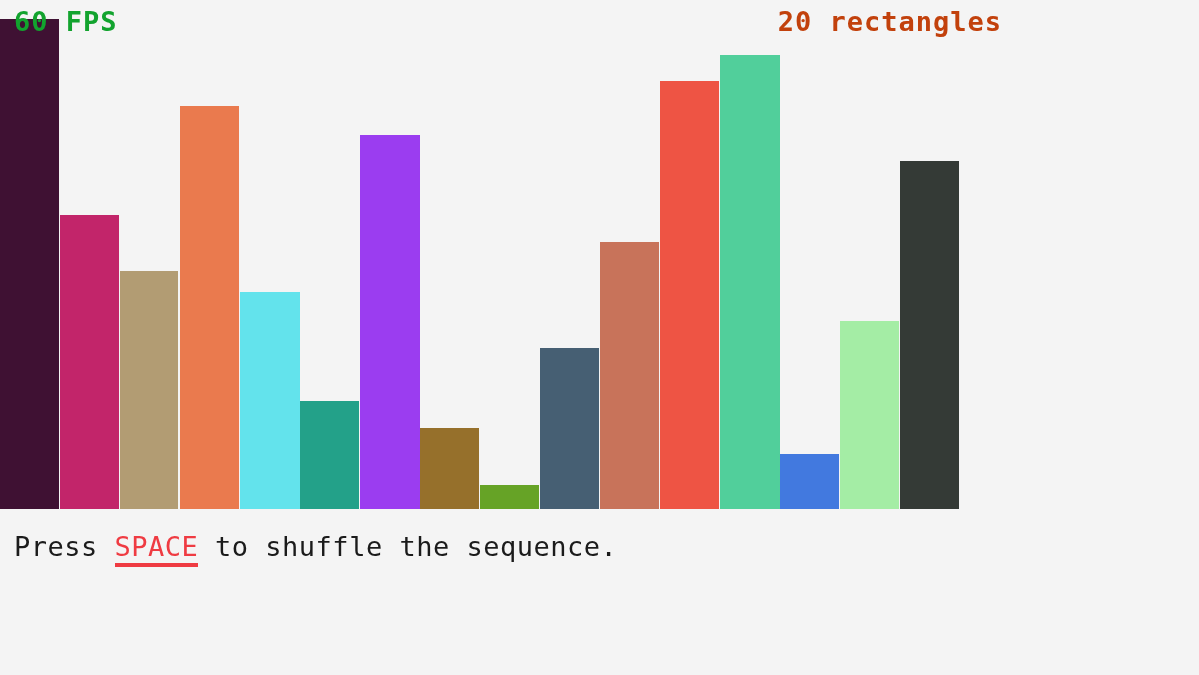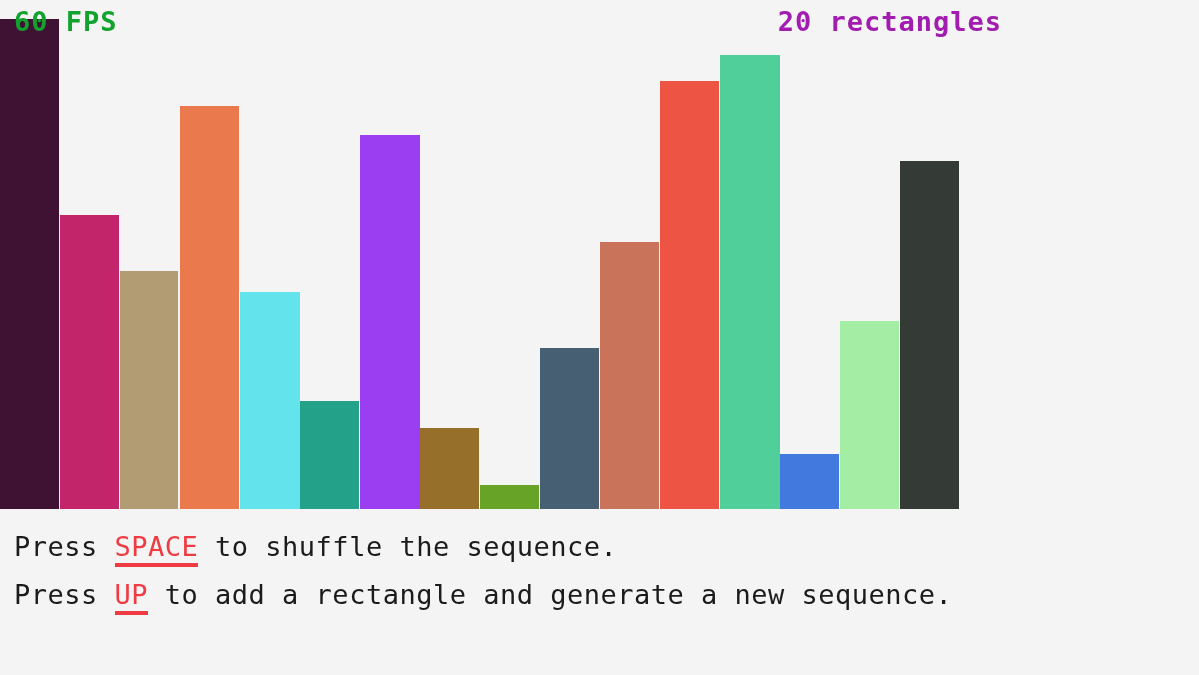--- a/index.html
+++ b/index.html
@@ -40,21 +40,21 @@
     letter-spacing: 1px;
     line-height: 1;
     white-space: nowrap;
   }
   #fps-counter {
     left: 14px;
     color: #12a32e;
   }
   #rect-count {
     right: 10px;
-    color: #a21caf;
+    color: #c2410c;
   }
   
   #instructions {
     position: absolute;
     left: 0;
     top: 509px;
     width: 1199px;
     height: 166px;
     background: #f4f4f4;
     padding: 12px;
@@ -104,16 +104,15 @@
       <div class="bar" style="left: 1081px; width: 59px; height: 508px; background: rgb(22, 232, 122);"></div>
       <div class="bar" style="left: 1140px; width: 59px; height: 321px; background: rgb(132, 23, 79);"></div>
     </div>
 
   <div class="hud" id="fps-counter">60 FPS</div>
 
   <div class="hud" id="rect-count">20 rectangles</div>
 
   <div id="instructions">
       <div class="instruction-line"><span>Press </span><span class="keycap">SPACE</span><span> to shuffle the sequence.</span></div>
-      <div class="instruction-line"><span>Press </span><span class="keycap">UP</span><span> to add a rectangle and generate a new sequence.</span></div>
     </div>
 
 </div>
 
 </body></html>

